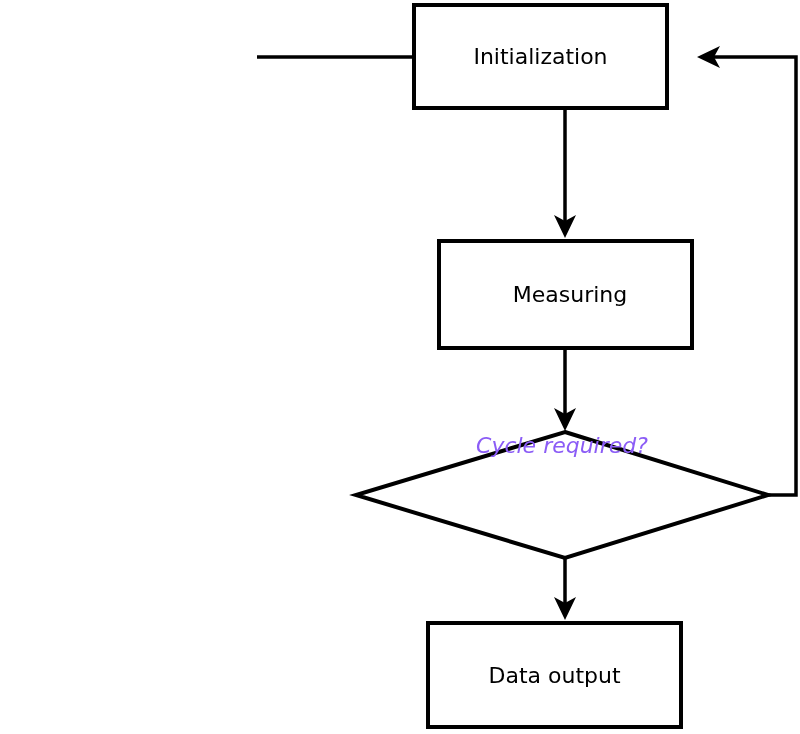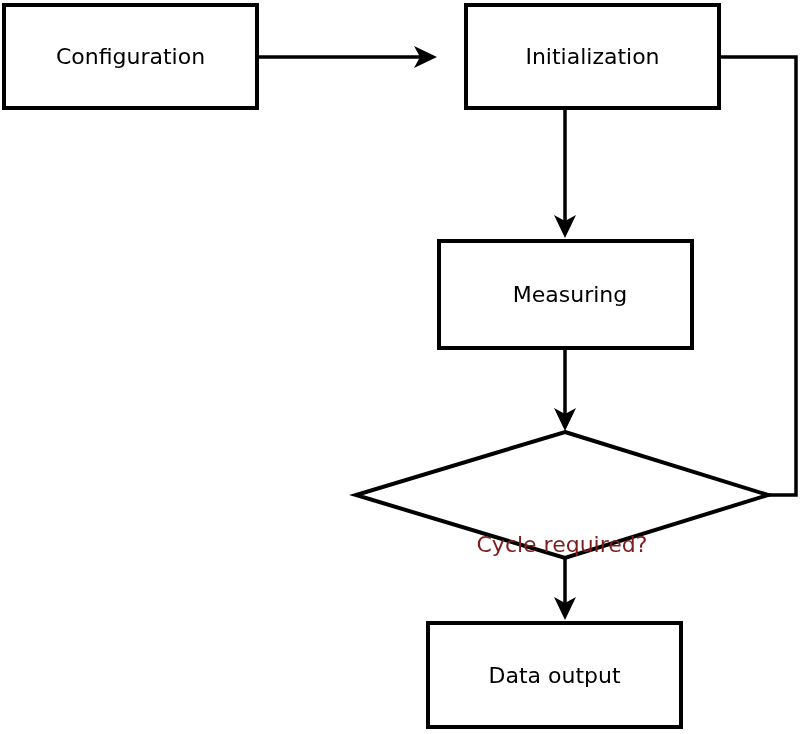--- a/index.html
+++ b/index.html
@@ -29,36 +29,37 @@
     border: 4px solid #000000;
     background: #ffffff;
     display: flex;
     align-items: center;
     justify-content: center;
     font-size: 22px;
     color: #000000;
     white-space: nowrap;
   }
   .node-configuration { left: 2px;   top: 3px;   width: 257px; height: 107px; }
-  .node-initialization{ left: 464px; top: 3px;   width: 257px; height: 107px; }
+  .node-initialization{ left: 412px; top: 3px;   width: 257px; height: 107px; }
   .node-measuring     { left: 437px; top: 239px; width: 257px; height: 111px; padding-left: 9px; }
   .node-data-output   { left: 426px; top: 621px; width: 257px; height: 108px; }
   .diamond-label {
     position: absolute;
     left: 356px;
     top: 433px;
     width: 412px;
     height: 124px;
     display: flex;
-    align-items: flex-end;
+    align-items: flex-start;
     justify-content: center;
     font-size: 22px;
-    color: #7f1d1d;
+    color: #8b5cf6;
     white-space: nowrap;
     pointer-events: none;
+    font-style: italic;
   }
 </style>
 </head>
 <body>
 
 <div class="canvas">
 
   <svg class="edges-svg" viewBox="0 0 800 734" xmlns="http://www.w3.org/2000/svg">
 
     <polygon points="565,432 768,495 565,558 356,495" fill="#ffffff" stroke="#000000" stroke-width="4"></polygon>
@@ -72,23 +73,20 @@
     <line x1="565" y1="348" x2="565" y2="415" stroke="#000000" stroke-width="3.5"></line>
     <path d="M 565 431 L 554 408 L 565 414 L 576 408 Z" fill="#000000"></path>
 
     <line x1="565" y1="558" x2="565" y2="604" stroke="#000000" stroke-width="3.5"></line>
     <path d="M 565 620 L 554 597 L 565 603 L 576 597 Z" fill="#000000"></path>
 
     <polyline points="768,495 796,495 796,57 714,57" fill="none" stroke="#000000" stroke-width="3.5" stroke-linejoin="miter"></polyline>
     <path d="M 697 57 L 720 46 L 714 57 L 720 68 Z" fill="#000000"></path>
   </svg>
 
-  <div class="node-rect node-configuration">
-    <span>Configuration</span>
-  </div>
 
   <div class="node-rect node-initialization">
     <span>Initialization</span>
   </div>
 
   <div class="node-rect node-measuring">
     <span>Measuring</span>
   </div>
 
   <div class="diamond-label">

